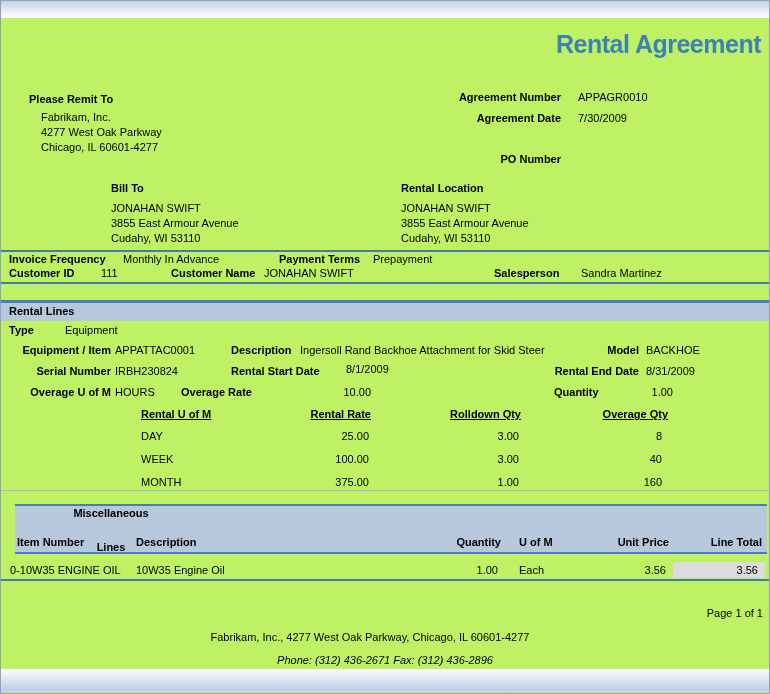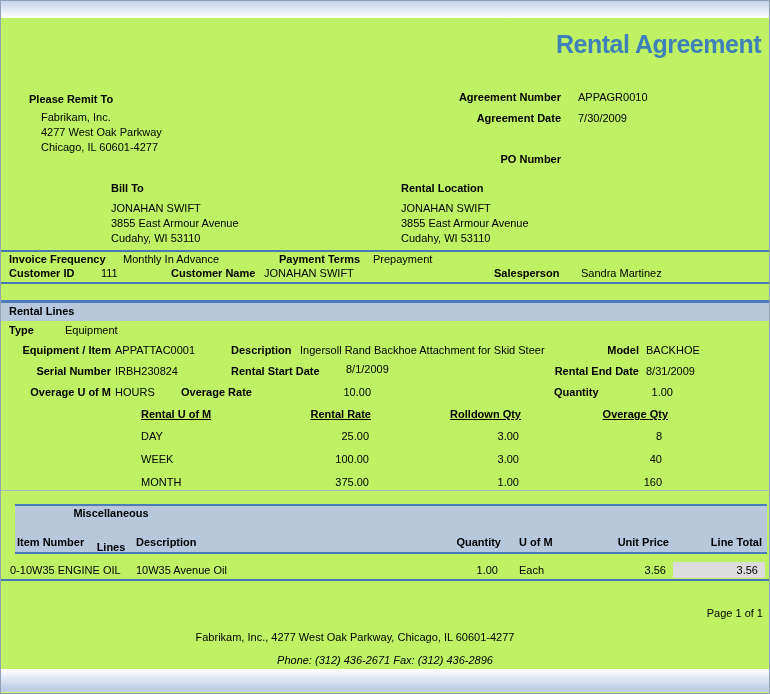--- a/index.html
+++ b/index.html
@@ -150,27 +150,27 @@
 
   <div class="abs b" style="left:16px;top:535px;">Item Number</div>
   <div class="abs b" style="left:135px;top:535px;">Description</div>
   <div class="abs b r" style="left:420px;top:535px;width:80px;">Quantity</div>
   <div class="abs b" style="left:518px;top:535px;">U of M</div>
   <div class="abs b r" style="left:588px;top:535px;width:80px;">Unit Price</div>
   <div class="abs b r" style="left:681px;top:535px;width:80px;">Line Total</div>
 
   <div class="graycell"></div>
   <div class="abs" style="left:9px;top:563px;">0-10W35 ENGINE OIL</div>
-  <div class="abs" style="left:135px;top:563px;">10W35 Avenue Oil</div>
+  <div class="abs" style="left:135px;top:563px;">10W35 Engine Oil</div>
   <div class="abs r" style="left:420px;top:563px;width:77px;">1.00</div>
   <div class="abs" style="left:518px;top:563px;">Each</div>
   <div class="abs r" style="left:588px;top:563px;width:77px;">3.56</div>
   <div class="abs r" style="left:680px;top:563px;width:77px;">3.56</div>
 
   <div class="rule" style="top:578px;height:2px;"></div>
 
   <div class="abs r" style="left:600px;top:606px;width:162px;">Page 1 of 1</div>
-  <div class="abs c" style="left:0px;top:630px;width:708px;">Fabrikam, Inc., 4277 West Oak Parkway, Chicago, IL 60601-4277</div>
+  <div class="abs c" style="left:0px;top:630px;width:708px;padding-left:15px;">Fabrikam, Inc., 4277 West Oak Parkway, Chicago, IL 60601-4277</div>
   <div class="abs c" style="left:0px;top:653px;width:768px;font-style:italic;">Phone: (312) 436-2671 Fax: (312) 436-2896</div>
 
   <div class="bottombar"></div>
 
 </div>
 
 </body></html>

